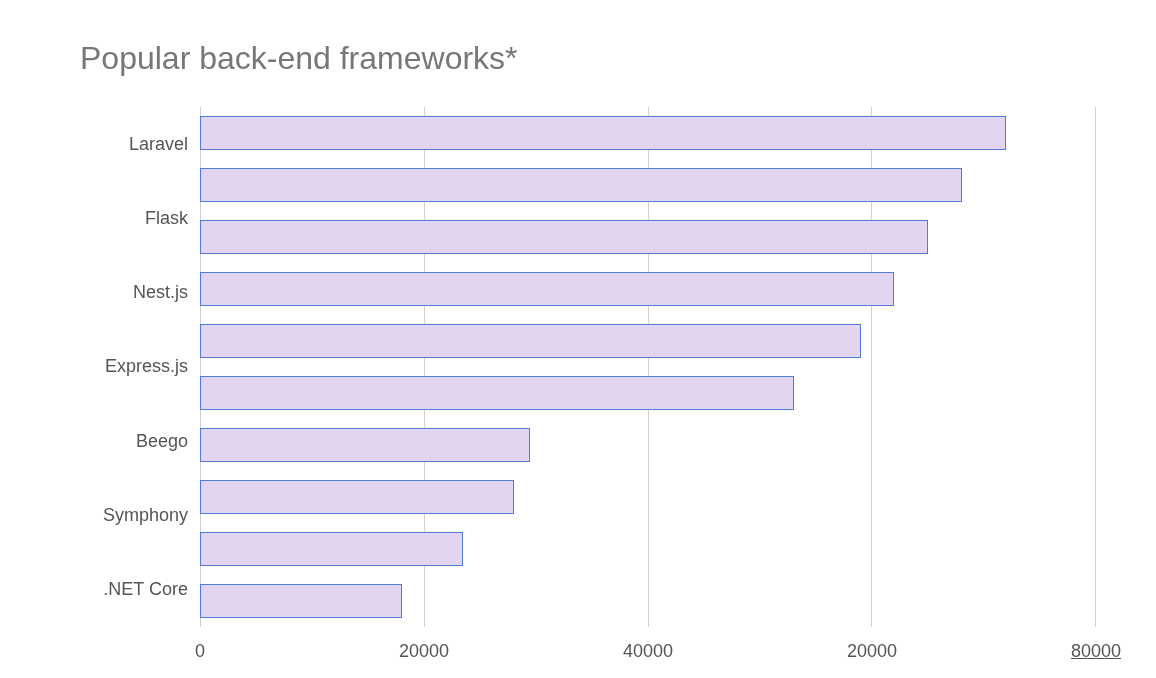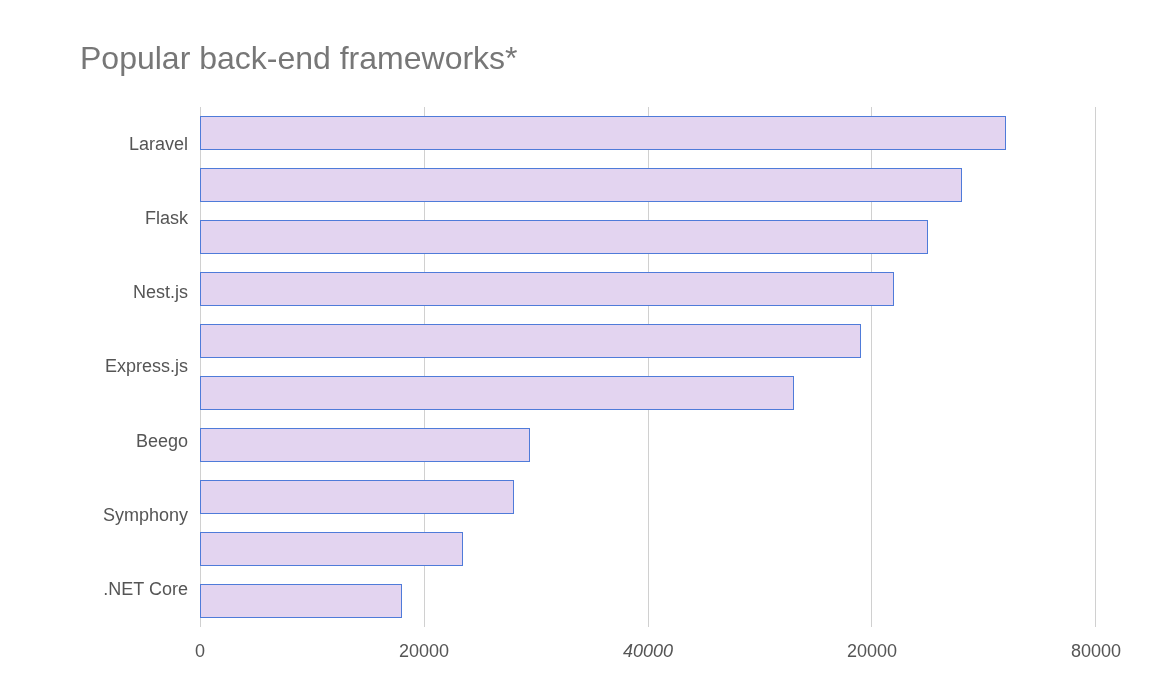--- a/index.html
+++ b/index.html
@@ -137,16 +137,16 @@
       <div class="bar-row">
           <div class="bar" style="width: 22.5%; background: rgb(227, 212, 240); border-color: rgb(79, 123, 217);"></div>
         </div>
     </div>
   </div>
 </div>
 
 <div class="x-axis">
   <div class="x-tick" style="left: 0%;">0</div>
   <div class="x-tick" style="left: 25%;">20000</div>
-  <div class="x-tick" style="left: 50%; font-style: italic;">40000</div>
+  <div class="x-tick" style="left: 50%;">40000</div>
   <div class="x-tick" style="left: 75%;">20000</div>
-  <div class="x-tick" style="left: 100%;">80000</div>
+  <div class="x-tick" style="left: 100%; text-decoration: underline;">80000</div>
 </div>
 
 </body></html>

